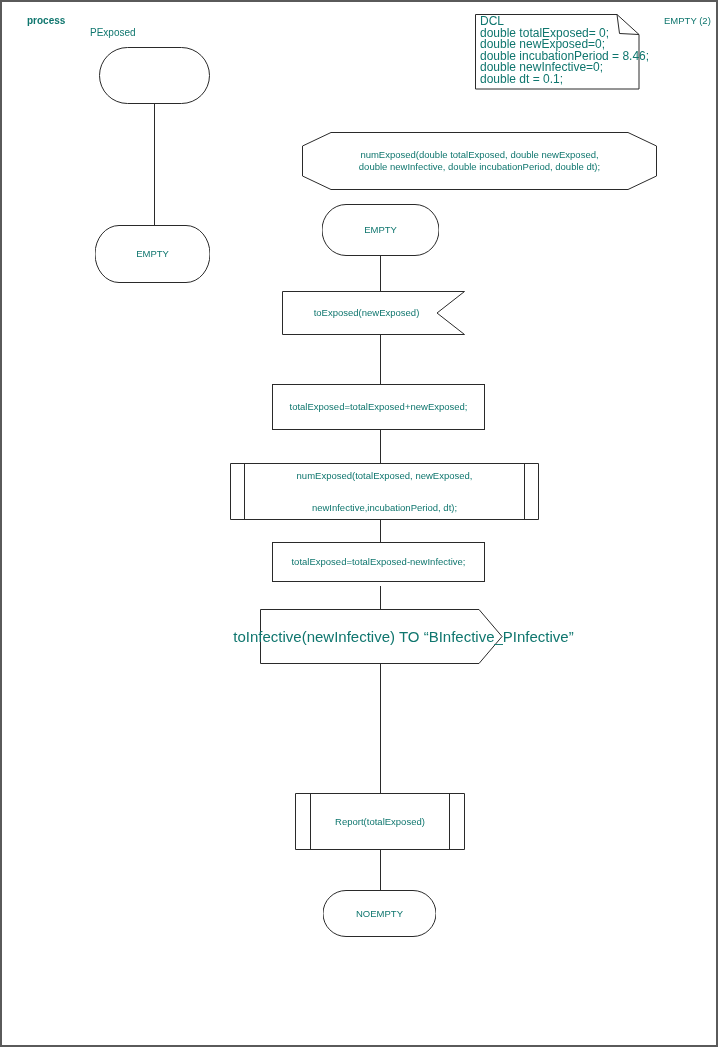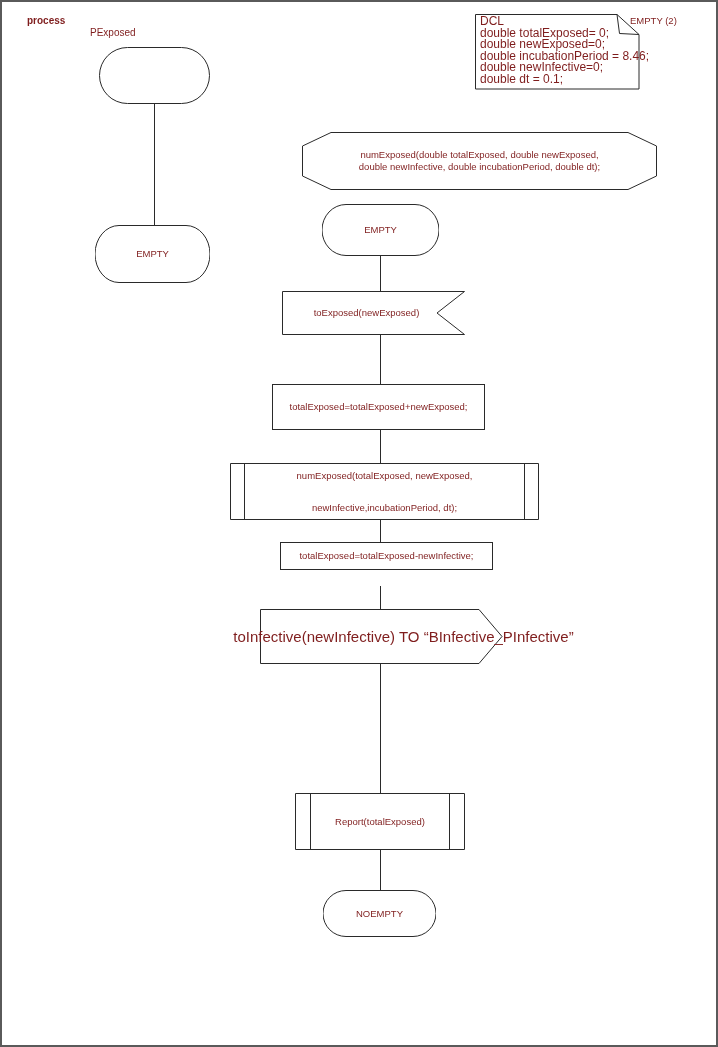--- a/index.html
+++ b/index.html
@@ -1,20 +1,20 @@
 <!DOCTYPE html>
 <html><head>
 <meta charset="utf-8">
 <style>
   html,body{margin:0;padding:0;background:#e9e9e9;}
   *{box-sizing:border-box;}
   #canvas{
     position:relative;width:718px;height:1047px;background:#ffffff;
     border:2px solid #5a5a5a;overflow:hidden;
-    font-family:"Liberation Sans",sans-serif;color:#7f1d1d;
+    font-family:"Liberation Sans",sans-serif;color:#0f766e;
   }
   .lbl{
     position:absolute;inset:0;display:flex;align-items:center;justify-content:center;
     font-size:9.5px;line-height:12px;text-align:center;white-space:nowrap;pointer-events:none;
   }
   .lbl.small{font-size:15px;margin-left:44px;}
   .node{position:absolute;}
   .node svg{position:absolute;left:0;top:0;display:block;}
   .connector{position:absolute;width:1px;background:#2a2a2a;}
   .task-box{position:absolute;background:#fff;border:1px solid #2a2a2a;}
@@ -29,21 +29,21 @@
   svg path,svg polygon,svg polyline,svg line{fill:#fff;stroke:#2a2a2a;stroke-width:1;}
   svg polyline,svg line{fill:none;}
 </style>
 </head>
 <body>
 
 <div id="canvas">
 
   <div class="hdr bold" style="left:25px;top:13px;">process</div>
   <div class="hdr" style="left:88px;top:25px;">PExposed</div>
-  <div class="hdr" style="left:628px;top:13px;font-size:9.5px;">EMPTY (2)</div>
+  <div class="hdr" style="left:662px;top:13px;font-size:9.5px;">EMPTY (2)</div>
 
   <div class="node" style="left:473px;top:12px;width:165px;height:76px;">
     <svg width="165" height="76" viewBox="0 0 165 76">
       <polygon points="0.5,0.5 142,0.5 164,20.5 164,75 0.5,75"></polygon>
       <polyline points="142,0.5 144.5,19.5 164,20.5"></polyline>
     </svg>
   </div>
   <div class="note-text">
     <div>DCL</div>
     <div>double totalExposed= 0;</div>
@@ -100,21 +100,21 @@
       <line x1="14.5" y1="0.5" x2="14.5" y2="56.5"></line>
       <line x1="294.5" y1="0.5" x2="294.5" y2="56.5"></line>
     </svg>
     <div class="lbl" style="flex-direction:column;gap:20px;">
       <div>numExposed(totalExposed, newExposed,</div>
       <div>newInfective,incubationPeriod, dt);</div>
     </div>
   </div>
   <div class="connector" style="left:378px;top:518px;height:22px;"></div>
 
-  <div class="task-box" style="left:278px;top:540px;width:213px;height:28px;padding-left:27px;">
+  <div class="task-box" style="left:270px;top:540px;width:213px;height:40px;padding-left:27px;">
     <div class="lbl">totalExposed=totalExposed-newInfective;</div>
   </div>
   <div class="connector" style="left:378px;top:584px;height:23px;"></div>
 
   <div class="node" style="left:258px;top:607px;width:243px;height:55px;">
     <svg width="243" height="55" viewBox="0 0 243 55">
       <polygon points="0.5,0.5 219,0.5 242,27.5 219,54.5 0.5,54.5"></polygon>
     </svg>
     <div class="lbl small">toInfective(newInfective) TO “BInfective_PInfective”</div>
   </div>

